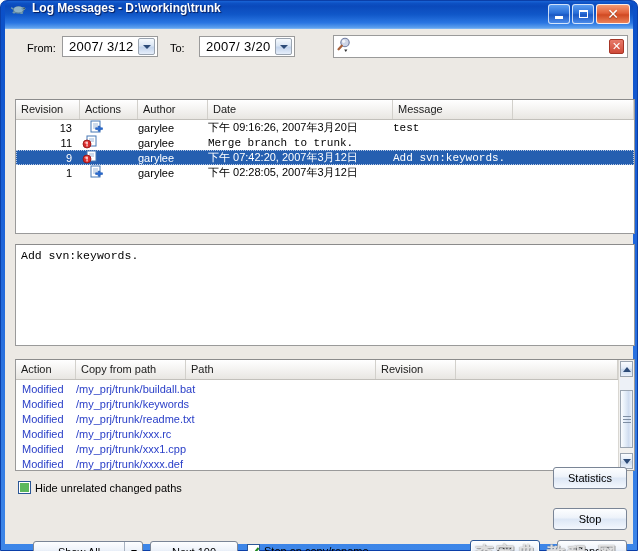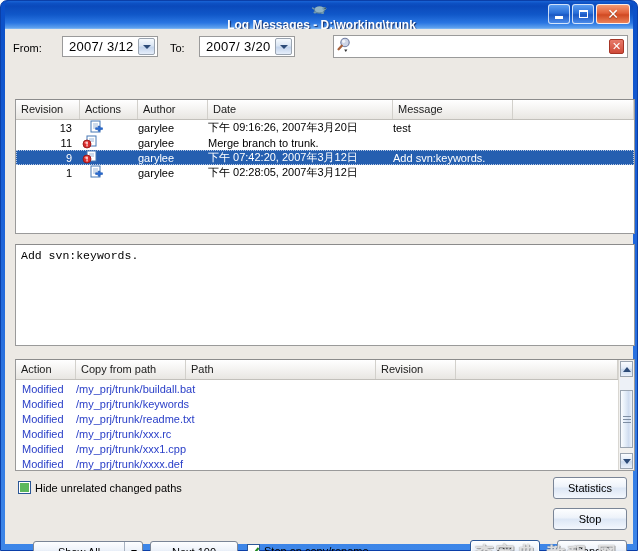--- a/index.html
+++ b/index.html
@@ -28,24 +28,22 @@
 
   
   .titlebar {
     position: relative;
     height: 28px;
     border-radius: 5px 5px 0 0;
     background: linear-gradient(to bottom,
        #1a64d6 0%, #0d51c4 8%, #0a49bb 18%,
        #1057c8 48%, #2a76e2 78%, #5fa1ee 96%, #8fc0f5 100%);
     display: flex;
-    align-items: center;
     padding-left: 5px;
     overflow: hidden;
-    flex-direction: column;
   }
   .title-icon {
     width: 17px; height: 17px;
     margin-right: 5px;
     position: relative;
     flex: 0 0 auto;
   }
   .title-icon svg { display: block; }
   .title-text {
     color: #ffffff;
@@ -195,21 +193,21 @@
   .logrow.selected {
     background: #255fb0;
     color: #ffffff;
     outline: 1px dotted #b9c9e4;
     outline-offset: -1px;
   }
   .c-rev   { width: 64px; text-align: right; padding-right: 8px; box-sizing: border-box; }
   .c-act   { width: 58px; box-sizing: border-box; display: flex; align-items: center; padding-left: 10px; }
   .c-auth  { width: 70px; box-sizing: border-box; }
   .c-date  { width: 185px; box-sizing: border-box; }
-  .c-msg   { flex: 1; box-sizing: border-box; overflow: hidden; }
+  .c-msg   { flex: 1; box-sizing: border-box; overflow: hidden; font-family: Liberation Mono, monospace; }
 
   .act-icon { width: 16px; height: 15px; position: relative; }
 
   
   .msgbox-text {
     font-family: "Liberation Mono", monospace;
     font-size: 11.5px;
     padding: 4px 5px;
     white-space: pre-wrap;
     color: #000;
@@ -388,21 +386,21 @@
       </div>
       <div class="capbtn close">
         <span class="glyph-close">✕</span>
       </div>
     </div>
   </div>
 
   <div class="client">
 
     <div class="filterbar">
-      <span class="lbl" style="left:8px; top:12px;">From:</span>
+      <span class="lbl" style="left:22px; top:12px;">From:</span>
 
       <div class="datebox" style="left:57px; top:7px; width:96px;">
         <span class="dval">2007/ 3/12</span>
         <span class="ddbtn">
           <span class="caret"></span>
         </span>
       </div>
 
       <span class="lbl" style="left:165px; top:12px;">To:</span>
 
@@ -579,21 +577,21 @@
       </div>
     </div>
 
     <div class="cbrow" style="left:13px; top:452px;">
       <span class="cbox">
         <span class="fill"></span>
       </span>
       <span>Hide unrelated changed paths</span>
     </div>
 
-    <div class="btn" style="left:548px; top:448px; width:74px; height:22px;">
+    <div class="btn" style="left:548px; top:438px; width:74px; height:22px;">
       <span>Statistics</span>
     </div>
     <div class="btn" style="left:548px; top:479px; width:74px; height:22px;">
       <span>Stop</span>
     </div>
 
     <div class="splitbtn" style="left:28px; top:512px; width:110px; height:21px;">
       <span class="sb-main">Show All</span>
       <span class="sb-arrow">
         <span class="caret"></span>

